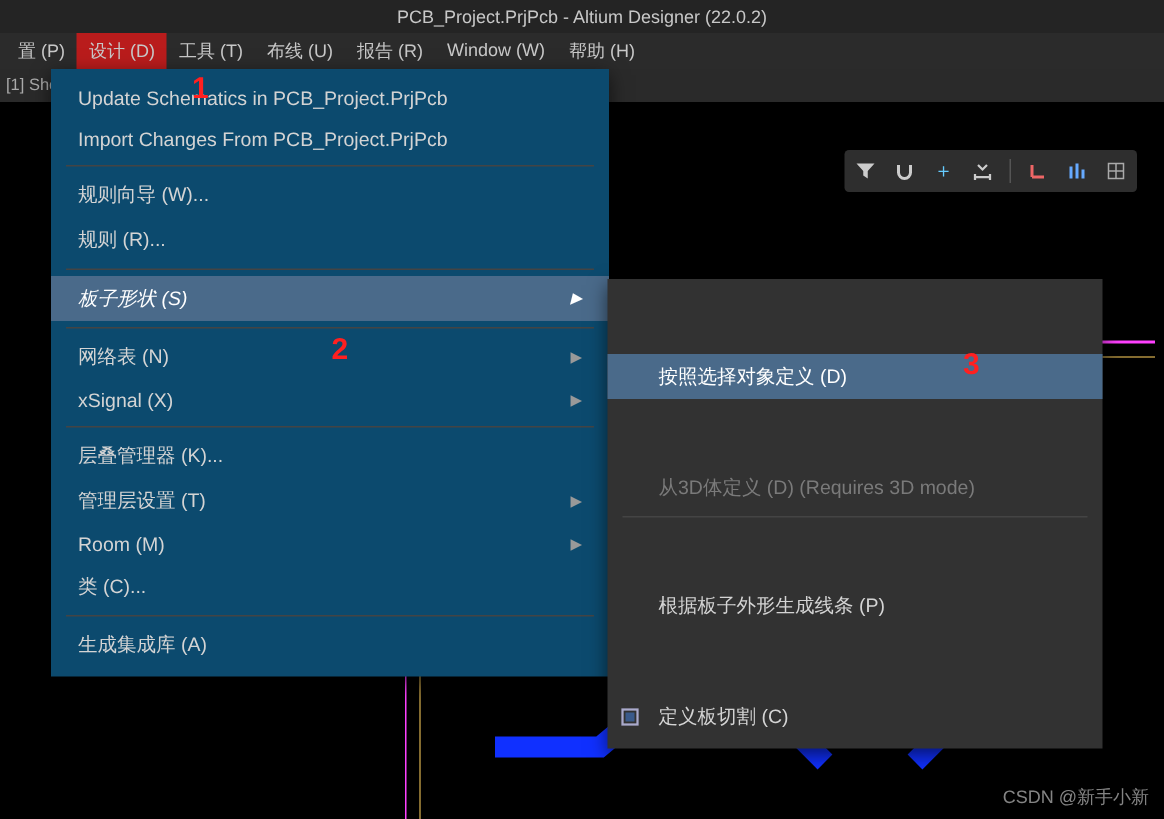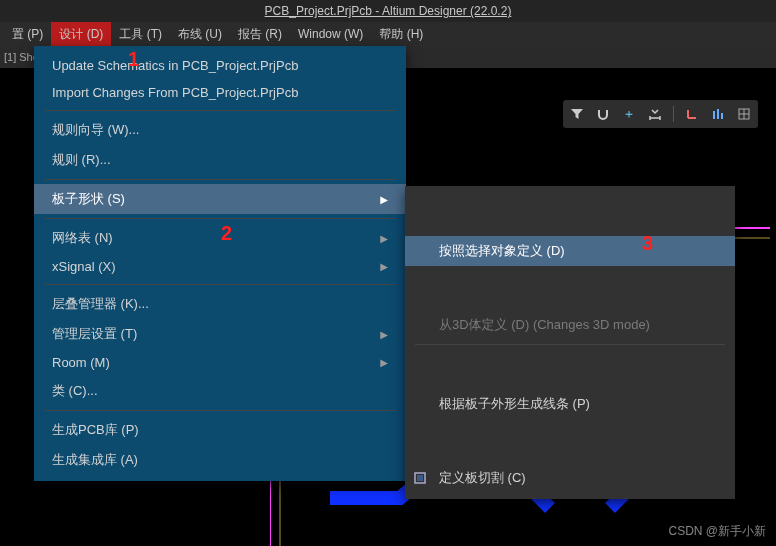--- a/index.html
+++ b/index.html
@@ -1,28 +1,28 @@
 <!DOCTYPE html>
 <html><head>
 <meta charset="utf-8">
 <style>
   * { box-sizing: border-box; margin: 0; padding: 0; font-family: "Microsoft YaHei", "Segoe UI", sans-serif; }
   body { width: 776px; height: 546px; background: #1a1a1a; overflow: hidden; position: relative; }
   
-  .titlebar { height: 22px; background: #242424; color: #c8c8c8; font-size: 12px; display: flex; align-items: center; justify-content: center; text-decoration: underline; }
-  
-  .menubar { height: 24px; background: #2b2b2b; display: flex; align-items: center; padding: 0 4px; }
+  .titlebar { height: 22px; background: #242424; color: #c8c8c8; font-size: 12px; display: flex; align-items: center; justify-content: center; }
+  
+  .menubar { height: 24px; background: #2b2b2b; display: flex; padding: 0 4px; }
   .menubar-item { color: #c8c8c8; font-size: 12px; padding: 4px 8px; cursor: pointer; }
   .menubar-item.active { background: #b91c1c; }
   
   .tab-strip { height: 22px; background: #2a2a2a; display: flex; align-items: center; padding: 0 4px; color: #aaa; font-size: 11px; }
   
   .dropdown { position: absolute; top: 46px; left: 34px; width: 372px; background: #0c4a6e; box-shadow: 0 4px 12px rgba(0,0,0,0.6); color: #d4d4d4; font-size: 13px; padding: 6px 0; z-index: 10; }
   .dd-item { padding: 6px 18px; display: flex; align-items: center; justify-content: space-between; cursor: pointer; position: relative; }
-  .dd-item.sel { background: #4a6a8a; color: #fff; }
+  .dd-item.sel { background: #4a6a8a; color: #fff; font-style: italic; }
   .dd-sep { height: 1px; background: #444; margin: 4px 10px; }
   .dd-arrow { font-size: 10px; color: #999; }
   .dd-item.sel .dd-arrow { color: #fff; }
   
   .submenu { position: absolute; top: 186px; left: 405px; width: 330px; background: #323232; box-shadow: 0 4px 12px rgba(0,0,0,0.6); color: #d4d4d4; font-size: 13px; padding: 6px 0; z-index: 11; }
   .sm-item { padding: 6px 18px 6px 34px; display: flex; align-items: center; cursor: pointer; position: relative; margin-top: 44px; }
   .sm-item.sel { background: #4a6a8a; color: #fff; }
   .sm-item.disabled { color: #7a7a7a; }
   .sm-ico { position: absolute; left: 8px; width: 14px; height: 14px; display: flex; align-items: center; justify-content: center; }
   
@@ -184,33 +184,30 @@
     </div>
   <div class="dd-item">
       <span>Room (M)</span>
       <span class="dd-arrow">▶</span>
     </div>
   <div class="dd-item">
       <span>类 (C)...</span>
     </div>
   <div class="dd-sep"></div>
   <div class="dd-item">
-      <span>生成PCB库 (P)</span>
-    </div>
-  <div class="dd-item">
       <span>生成集成库 (A)</span>
     </div>
 </div>
 
 <div class="submenu">
   <div class="sm-item sel">
       <span>按照选择对象定义 (D)</span>
     </div>
   <div class="sm-item disabled">
-      <span>从3D体定义 (D) (Changes 3D mode)</span>
+      <span>从3D体定义 (D) (Requires 3D mode)</span>
     </div>
   <div class="dd-sep"></div>
   <div class="sm-item">
       <span>根据板子外形生成线条 (P)</span>
     </div>
   <div class="sm-item">
     <span class="sm-ico">
         <svg width="12" height="12">
           <rect x="1" y="1" width="10" height="10" fill="none" stroke="#aac" stroke-width="1.5"></rect>
           <rect x="3" y="3" width="6" height="6" fill="#3a5a8a"></rect>

